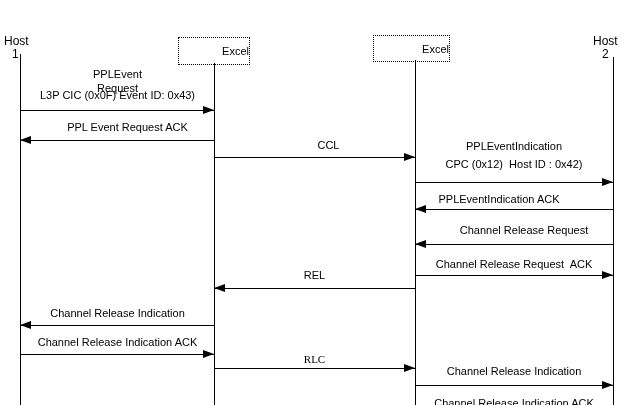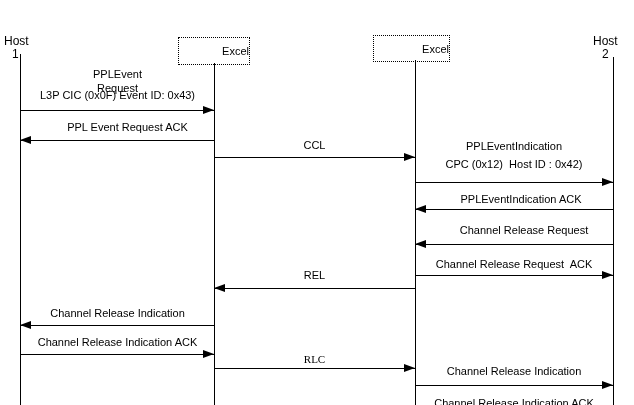--- a/index.html
+++ b/index.html
@@ -64,34 +64,34 @@
     <div class="head right" style="left:203px; top:74px;"></div>
   </div>
 
   <div>
     <div class="lbl" style="left:20px; top:89px; width:215px;">PPL Event Request ACK</div>
     <div class="line" style="left:20px; top:108px; width:194px;"></div>
     <div class="head left" style="left:20px; top:104px;"></div>
   </div>
 
   <div>
-    <div class="lbl" style="left:214px; top:107px; width:201px;">CCL</div>
+    <div class="lbl" style="left:214px; top:107px; width:201px;padding-left:14px;">CCL</div>
     <div class="line" style="left:214px; top:125px; width:201px;"></div>
     <div class="head right" style="left:404px; top:121px;"></div>
   </div>
 
   <div>
     <div class="lbl" style="left:415px; top:108px; width:198px;">PPLEventIndication</div>
     <div class="lbl" style="left:415px; top:126px; width:198px;">CPC (0x12)  Host ID : 0x42)</div>
     <div class="line" style="left:415px; top:150px; width:198px;"></div>
     <div class="head right" style="left:602px; top:146px;"></div>
   </div>
 
   <div>
-    <div class="lbl" style="left:422px; top:161px; width:198px;">PPLEventIndication ACK</div>
+    <div class="lbl" style="left:400px; top:161px; width:198px;">PPLEventIndication ACK</div>
     <div class="line" style="left:415px; top:177px; width:198px;"></div>
     <div class="head left" style="left:415px; top:173px;"></div>
   </div>
 
   <div>
     <div class="lbl" style="left:425px; top:192px; width:198px;">Channel Release Request</div>
     <div class="line" style="left:415px; top:212px; width:198px;"></div>
     <div class="head left" style="left:415px; top:208px;"></div>
   </div>
 

